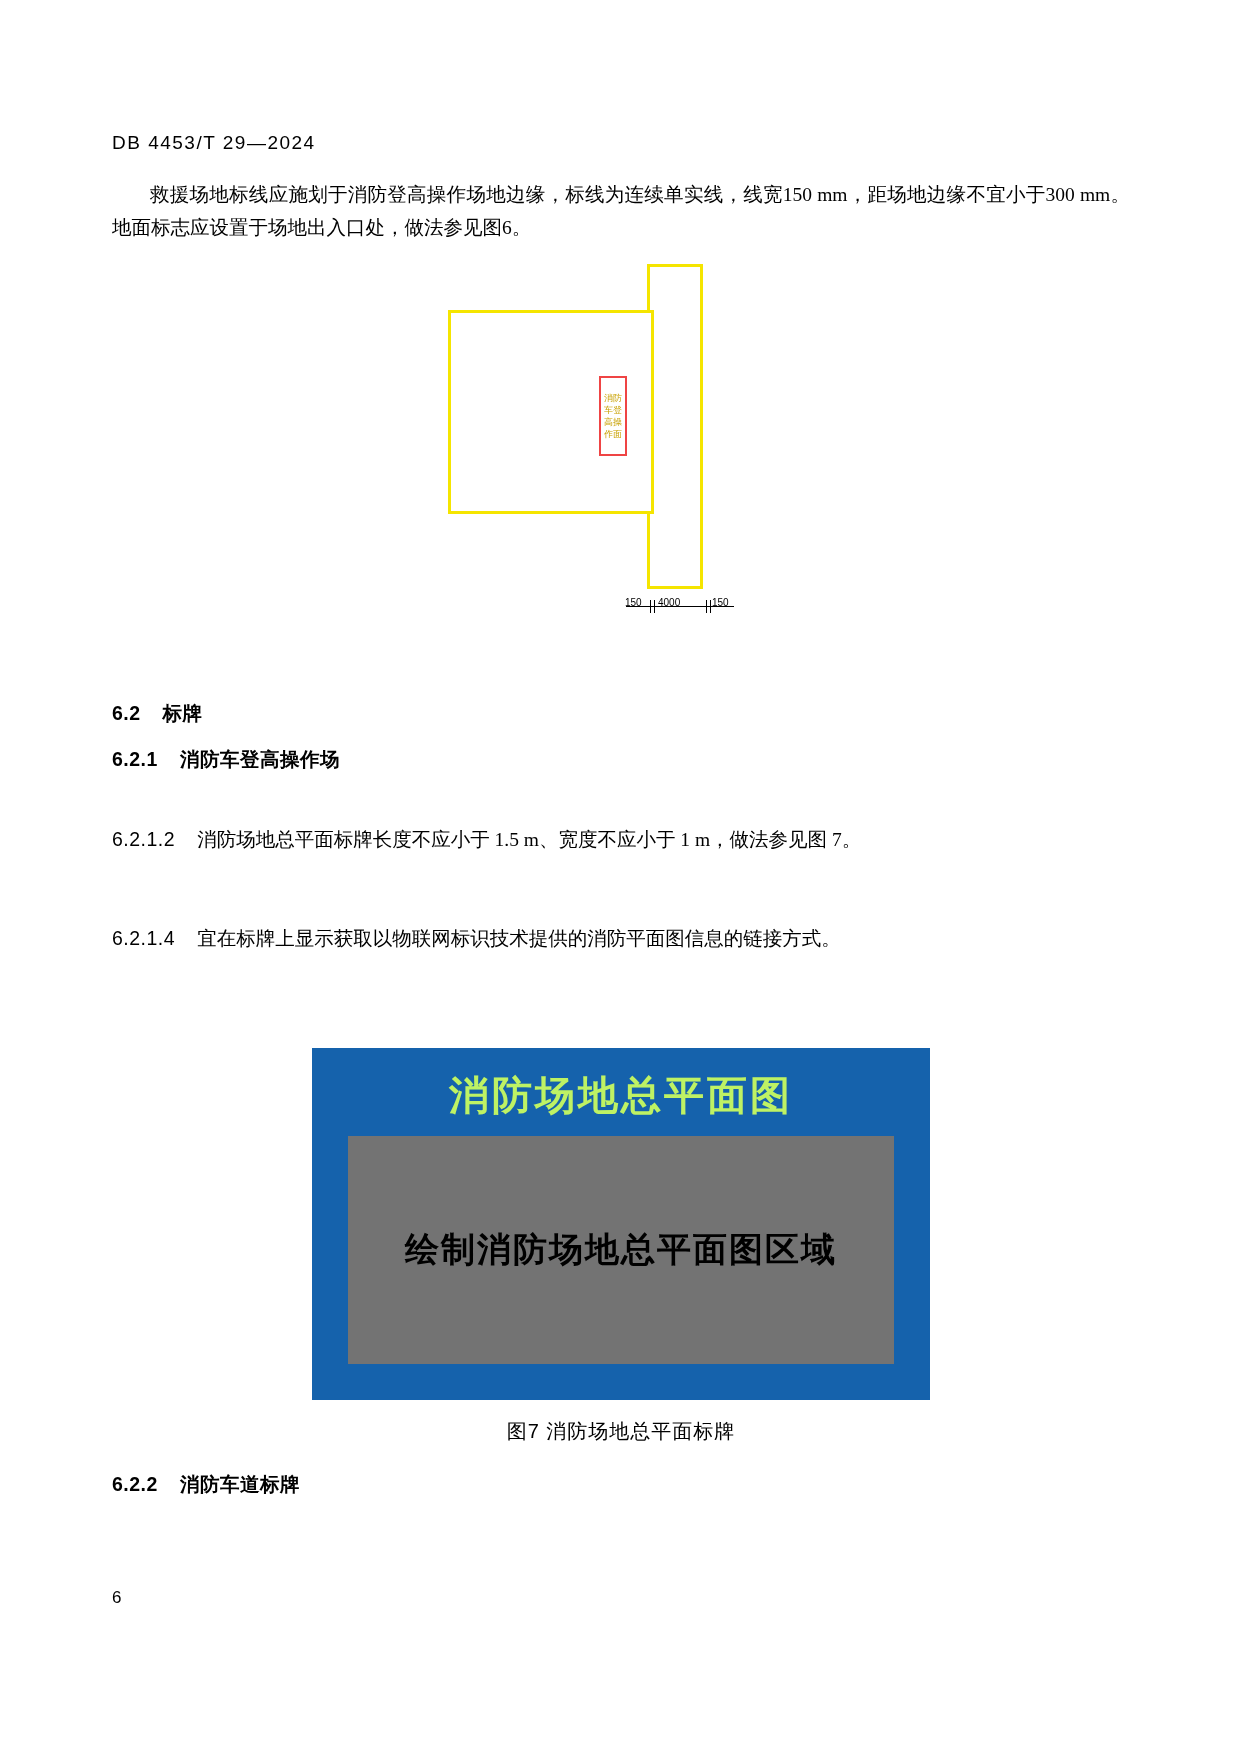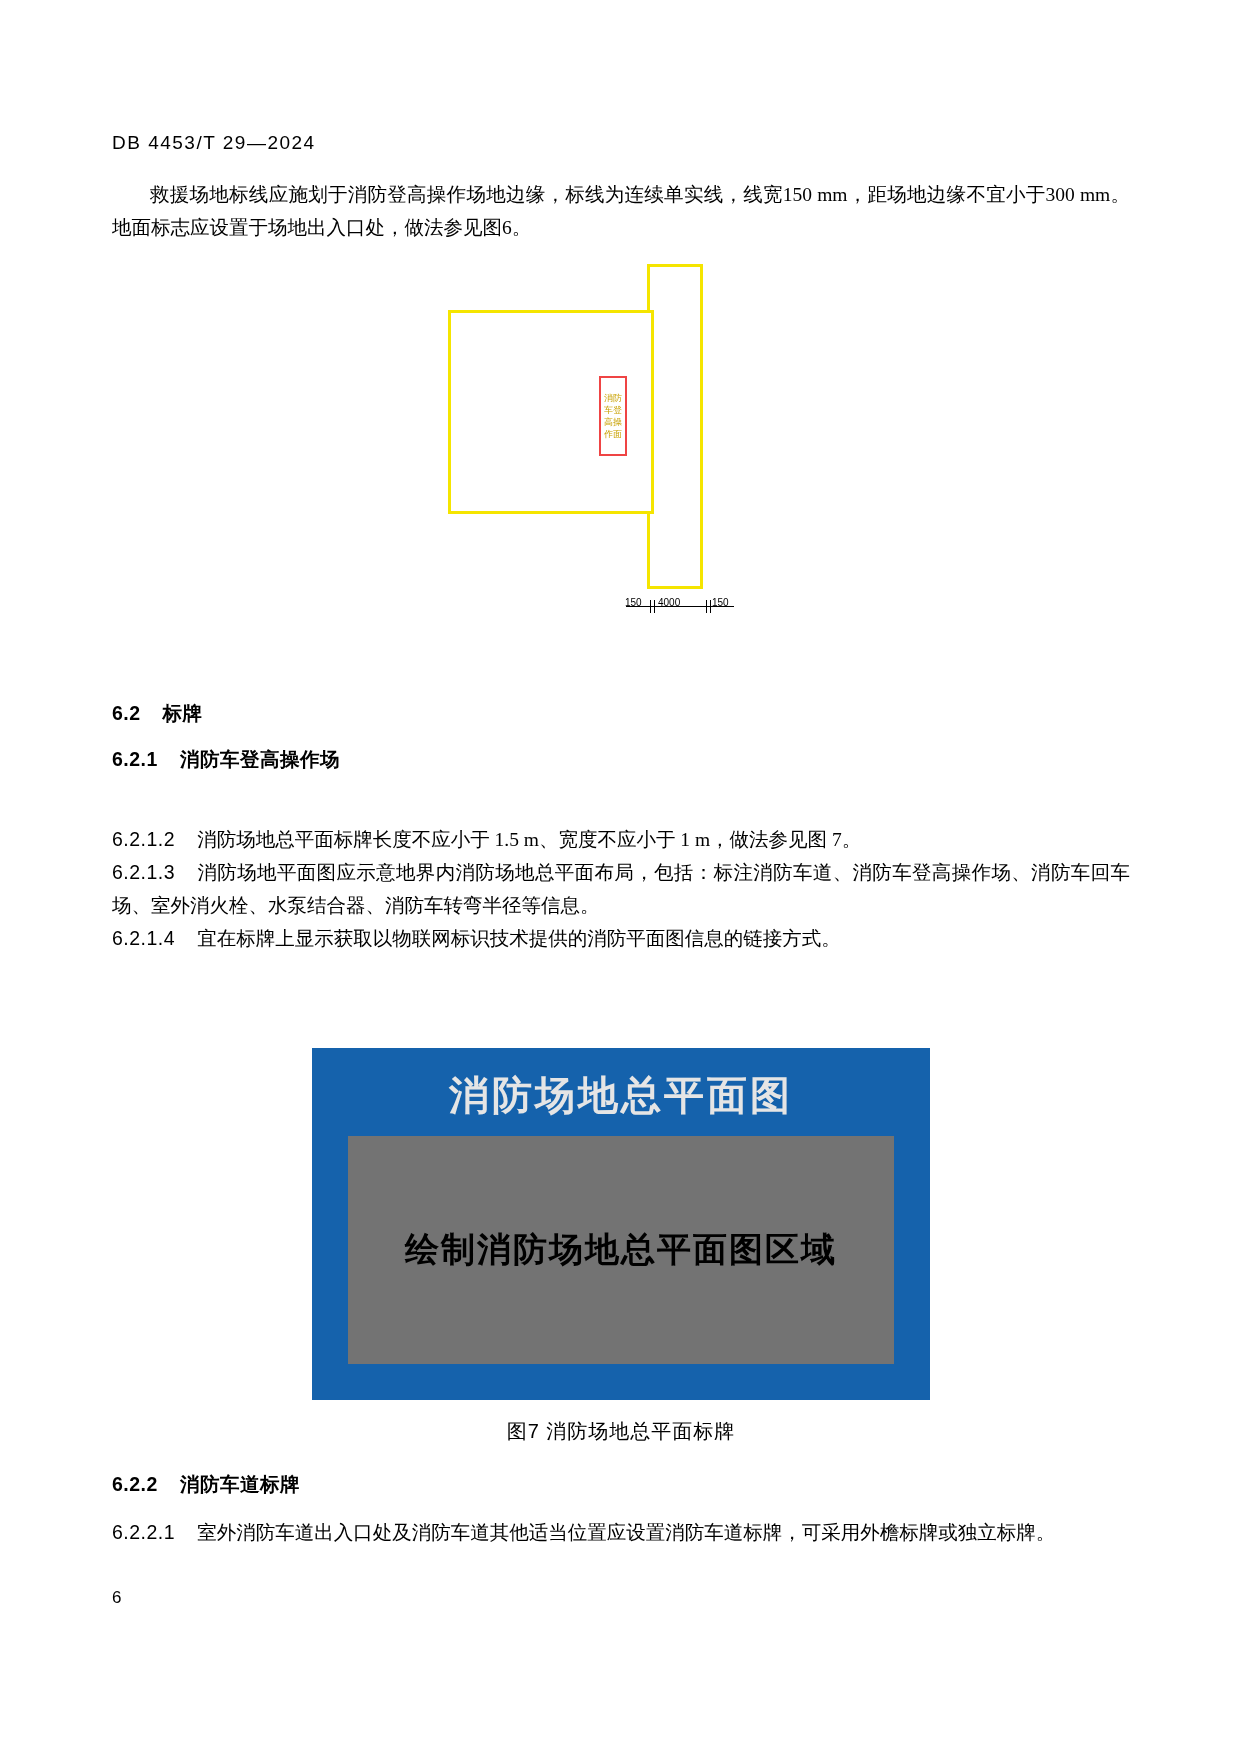--- a/index.html
+++ b/index.html
@@ -181,21 +181,21 @@
     background: #1562ac;
     box-sizing: border-box;
     padding: 0;
   }
   .fig7-title {
     position: absolute;
     top: 20px;
     left: 0;
     width: 618px;
     text-align: center;
-    color: #e5e5e5;
+    color: #bef264;
     font-family: "Liberation Sans", "DejaVu Sans", sans-serif;
     font-weight: bold;
     font-size: 40px;
     letter-spacing: 3px;
   }
   .fig7-inner {
     position: absolute;
     top: 88px;
     left: 36px;
     width: 546px;
@@ -270,41 +270,35 @@
 
     <div class="clause" style="top:743px;">
       <span class="h-bold num">6.2.1</span><span class="gap-m"></span><span class="h-bold">消防车登高操作场</span>
     </div>
 
 
     <div class="clause" style="top:823px;">
       <span class="num">6.2.1.2</span><span class="gap-m"></span><span>消防场地总平面标牌长度不应小于 1.5 m、宽度不应小于 1 m，做法参见图 7。</span>
     </div>
 
-    <div class="clause" style="top:856px;">
-      <span class="num">6.2.1.3</span><span class="gap-m"></span><span>消防场地平面图应示意地界内消防场地总平面布局，包括：标注消防车道、消防车登高操作场、消防车回车场、室外消火栓、水泵结合器、消防车转弯半径等信息。</span>
-    </div>
 
     <div class="clause" style="top:922px;">
       <span class="num">6.2.1.4</span><span class="gap-m"></span><span>宜在标牌上显示获取以物联网标识技术提供的消防平面图信息的链接方式。</span>
     </div>
 
     <div class="fig7">
       <div class="fig7-title">消防场地总平面图</div>
       <div class="fig7-inner">
         <span class="fig7-inner-text">绘制消防场地总平面图区域</span>
       </div>
     </div>
 
     <div class="fig7-caption">图7   消防场地总平面标牌</div>
 
     <div class="clause" style="top:1468px;">
       <span class="h-bold num">6.2.2</span><span class="gap-m"></span><span class="h-bold">消防车道标牌</span>
     </div>
 
-    <div class="clause" style="top:1516px;">
-      <span class="num">6.2.2.1</span><span class="gap-m"></span><span>室外消防车道出入口处及消防车道其他适当位置应设置消防车道标牌，可采用外檐标牌或独立标牌。</span>
-    </div>
 
     <div class="page-number">6</div>
 
   </div>
 </div>
 
 </body></html>

